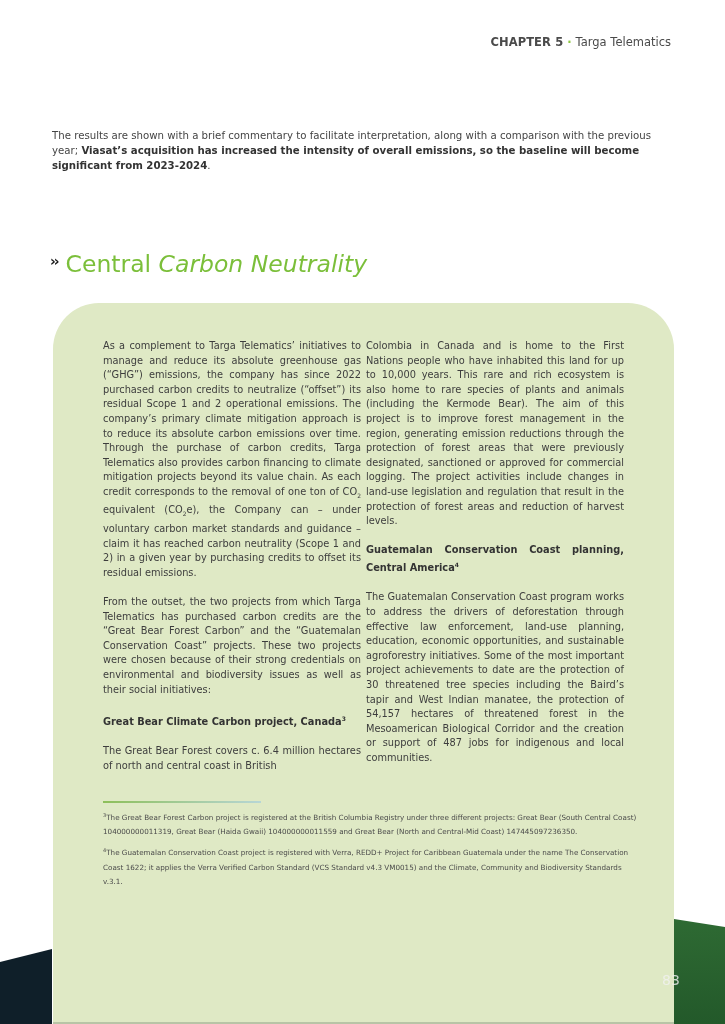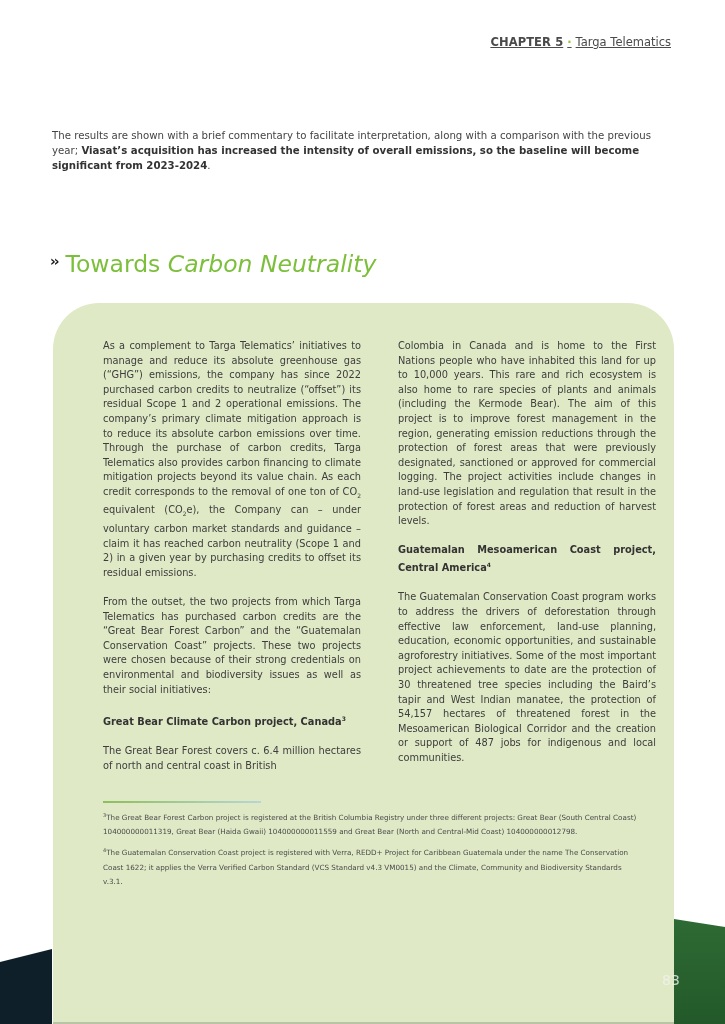--- a/index.html
+++ b/index.html
@@ -1,36 +1,36 @@
 <!DOCTYPE html>
 <html><head>
 <meta charset="utf-8">
 <style>
   * { margin: 0; padding: 0; box-sizing: border-box; }
   html, body { width: 725px; height: 1024px; overflow: hidden; background: #ffffff; }
   body { position: relative; font-family: "DejaVu Sans", sans-serif; color: #3f3f3f; }
 
-  .header { position: absolute; top: 35px; right: 54px; font-size: 11.5px; color: #4a4a4a; white-space: nowrap; text-decoration: underline; }
+  .header { position: absolute; top: 35px; right: 54px; font-size: 11.5px; color: #4a4a4a; white-space: nowrap; }
   .header .chapter { font-weight: bold; letter-spacing: 0.1px; }
   .header .dot { color: #8cc63f; margin: 0 4px; font-weight: bold; }
 
   .intro { position: absolute; left: 52px; top: 128px; width: 622px; font-size: 10.2px; line-height: 15px; color: #444; }
   .intro p { margin-bottom: 6px; }
   .intro b { color: #333; }
 
   .section-title { position: absolute; left: 50px; top: 250px; display: flex; align-items: center; white-space: nowrap; }
   .section-title .chev { font-size: 14px; font-weight: bold; color: #1a1a1a; margin-right: 8px; letter-spacing: -2px; position: relative; top: -3px; }
   .section-title .t { font-size: 23.5px; color: #7bbf3a; font-family: "DejaVu Sans", sans-serif; font-weight: normal; }
   .section-title .t i { font-style: italic; }
 
   .panel { position: absolute; left: 53px; top: 303px; width: 621px; height: 721px; background: #dfe9c5; border-top-left-radius: 46px; border-top-right-radius: 46px; }
 
   .col { position: absolute; top: 339px; width: 258px; font-size: 9.8px; line-height: 14.6px; color: #3d3d3d; text-align: justify; }
   .col.left { left: 103px; }
-  .col.right { left: 398px; }
+  .col.right { left: 366px; }
   .col p { margin-bottom: 14.6px; }
   .col h4 { font-size: 9.8px; font-weight: bold; color: #333; margin-bottom: 14.6px; text-align: justify; }
   .col sup { font-size: 6px; }
   .col sub { font-size: 6px; }
 
   .fn-rule { position: absolute; left: 103px; top: 801px; width: 158px; height: 2px; background: linear-gradient(90deg, #8dbf5a, #b7d6d6); }
   .footnotes { position: absolute; left: 103px; top: 808px; width: 540px; font-size: 7.2px; line-height: 14px; color: #4a4a4a; }
   .footnotes p { margin-bottom: 4px; }
   .footnotes sup { font-size: 5px; }
 
@@ -45,40 +45,40 @@
 <div class="header">
   <span class="chapter">CHAPTER 5</span><span class="dot">·</span><span>Targa Telematics</span>
 </div>
 
 <div class="intro">
   <p><span>The results are shown with a brief commentary to facilitate interpretation, along with a comparison with the previous year; </span><b>Viasat’s acquisition has increased the intensity of overall emissions, so the baseline will become significant from 2023-2024</b><span>.</span></p>
 </div>
 
 <div class="section-title">
   <span class="chev">››</span>
-  <span class="t"><span>Towards </span><i>Carbon Neutrality</i></span>
+  <span class="t"><span>Central </span><i>Carbon Neutrality</i></span>
 </div>
 
 <div class="panel"></div>
 
 <div class="col left">
   <p><span>As a complement to Targa Telematics’ initiatives to manage and reduce its absolute greenhouse gas (“GHG”) emissions, the company has since 2022 purchased carbon credits to neutralize (“offset”) its residual Scope 1 and 2 operational emissions. The company’s primary climate mitigation approach is to reduce its absolute carbon emissions over time. Through the purchase of carbon credits, Targa Telematics also provides carbon financing to climate mitigation projects beyond its value chain. As each credit corresponds to the removal of one ton of CO</span><sub>2</sub><span> equivalent (CO</span><sub>2</sub><span>e), the Company can – under voluntary carbon market standards and guidance – claim it has reached carbon neutrality (Scope 1 and 2) in a given year by purchasing credits to offset its residual emissions.</span></p>
   <p>From the outset, the two projects from which Targa Telematics has purchased carbon credits are the “Great Bear Forest Carbon” and the “Guatemalan Conservation Coast” projects. These two projects were chosen because of their strong credentials on environmental and biodiversity issues as well as their social initiatives:</p>
   <h4><span>Great Bear Climate Carbon project, Canada</span><sup>3</sup></h4>
   <p style="margin-bottom:7px">The Great Bear Forest covers c. 6.4 million hectares of north and central coast in British</p>
 </div>
 
 <div class="col right">
   <p>Colombia in Canada and is home to the First Nations people who have inhabited this land for up to 10,000 years. This rare and rich ecosystem is also home to rare species of plants and animals (including the Kermode Bear). The aim of this project is to improve forest management in the region, generating emission reductions through the protection of forest areas that were previously designated, sanctioned or approved for commercial logging. The project activities include changes in land-use legislation and regulation that result in the protection of forest areas and reduction of harvest levels.</p>
-  <h4><span>Guatemalan Mesoamerican Coast project, Central America</span><sup>4</sup></h4>
+  <h4><span>Guatemalan Conservation Coast planning, Central America</span><sup>4</sup></h4>
   <p>The Guatemalan Conservation Coast program works to address the drivers of deforestation through effective law enforcement, land-use planning, education, economic opportunities, and sustainable agroforestry initiatives. Some of the most important project achievements to date are the protection of 30 threatened tree species including the Baird’s tapir and West Indian manatee, the protection of 54,157 hectares of threatened forest in the Mesoamerican Biological Corridor and the creation or support of 487 jobs for indigenous and local communities.</p>
 </div>
 
 <div class="fn-rule"></div>
 <div class="footnotes">
-  <p><sup>3</sup><span>The Great Bear Forest Carbon project is registered at the British Columbia Registry under three different projects: Great Bear (South Central Coast) 104000000011319, Great Bear (Haida Gwaii) 104000000011559 and Great Bear (North and Central-Mid Coast) 104000000012798.</span></p>
+  <p><sup>3</sup><span>The Great Bear Forest Carbon project is registered at the British Columbia Registry under three different projects: Great Bear (South Central Coast) 104000000011319, Great Bear (Haida Gwaii) 104000000011559 and Great Bear (North and Central-Mid Coast) 147445097236350.</span></p>
   <p><sup>4</sup><span>The Guatemalan Conservation Coast project is registered with Verra, REDD+ Project for Caribbean Guatemala under the name The Conservation Coast 1622; it applies the Verra Verified Carbon Standard (VCS Standard v4.3 VM0015) and the Climate, Community and Biodiversity Standards v.3.1.</span></p>
 </div>
 
 <div class="corner-left"></div>
 <div class="corner-right"></div>
 <div class="bottom-line"></div>
 <div class="page-num">83</div>
 
 </body></html>

